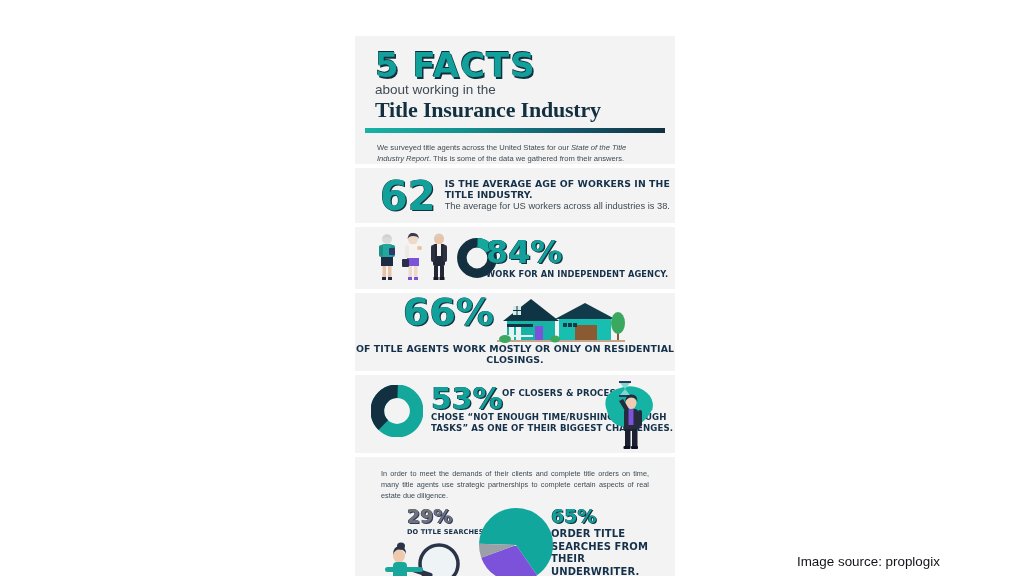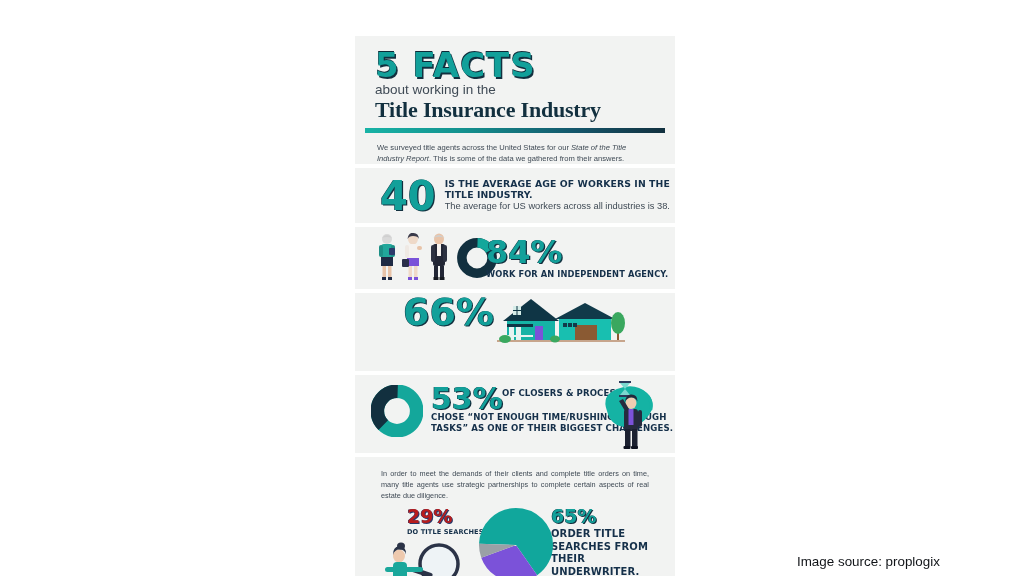--- a/index.html
+++ b/index.html
@@ -96,21 +96,21 @@
   
   .p-bot{height:164px;}
   .botintro{
     font-size:7.3px;color:#3f4a55;line-height:1.5;text-align:justify;
     padding:12px 26px 0 26px;margin:0;
   }
   .pie-area{position:relative;height:120px;}
   .pie{position:absolute;left:124px;top:6px;}
   .n29{position:absolute;left:52px;top:5px;}
   .n29 .big{font-family:"DejaVu Sans",sans-serif;font-weight:bold;font-size:19px;
-            color:#b91c1c;text-shadow:1px 1px 0 #2b3a6b,-0.4px -0.4px 0 #2b3a6b;line-height:1;}
+            color:#737373;text-shadow:1px 1px 0 #2b3a6b,-0.4px -0.4px 0 #2b3a6b;line-height:1;}
   .n29 .cap{font-size:6.6px;line-height:1.28;margin-top:2px;}
   .n65{position:absolute;left:196px;top:5px;}
   .n65 .big{font-family:"DejaVu Sans",sans-serif;font-weight:bold;font-size:19px;
             color:#12a09a;text-shadow:1px 1px 0 #12303f,-0.4px -0.4px 0 #12303f;line-height:1;}
   .n65 .cap{font-size:10px;line-height:1.28;margin-top:2px;}
   .n6{position:absolute;left:98px;top:98px;display:flex;align-items:baseline;}
   .n6 .big{font-family:"DejaVu Sans",sans-serif;font-weight:bold;font-size:17px;
            color:#4a5a72;text-shadow:0.9px 0.9px 0 #2b3a5b;line-height:1;}
   .n6 .cap{font-size:6.6px;margin-left:4px;}
   .woman{position:absolute;left:12px;top:38px;}
@@ -136,21 +136,21 @@
         <div class="titleline">Title Insurance Industry</div>
       </div>
       <div class="rule"></div>
       <p class="intro"><span>We surveyed title agents across the United States for our </span><i>State of the Title Industry Report</i><span>. This is some of the data we gathered from their answers.</span></p>
     </div>
 
     <div class="gap"></div>
 
     <div class="panel p-46">
       <div class="f46">
-        <div class="bignum">40</div>
+        <div class="bignum">62</div>
         <div class="txt">
           <div class="cap">IS THE AVERAGE AGE OF WORKERS IN THE TITLE INDUSTRY.</div>
           <div class="cap sub">The average for US workers across all industries is 38.</div>
         </div>
       </div>
     </div>
 
     <div class="gap"></div>
 
     <div class="panel p-84">
@@ -240,20 +240,21 @@
 
           <rect x="38" y="29" width="8" height="14" fill="#7b52d9"></rect>
 
           <ellipse cx="8" cy="42" rx="6" ry="4" fill="#3aa85f"></ellipse>
           <ellipse cx="58" cy="42" rx="5" ry="3.5" fill="#3aa85f"></ellipse>
 
           <rect x="120" y="30" width="2" height="13" fill="#8a5a33"></rect>
           <ellipse cx="121" cy="26" rx="7" ry="11" fill="#3aa85f"></ellipse>
         </svg>
 
+        <div class="cap">OF TITLE AGENTS WORK MOSTLY OR ONLY ON RESIDENTIAL CLOSINGS.</div>
       </div>
     </div>
 
     <div class="gap"></div>
 
     <div class="panel p-38">
       <div class="f38">
 
         <svg class="donut38" width="52" height="52" viewBox="0 0 42 42">
           <circle cx="21" cy="21" r="15.9" fill="none" stroke="#14a79b" stroke-width="11"></circle>

